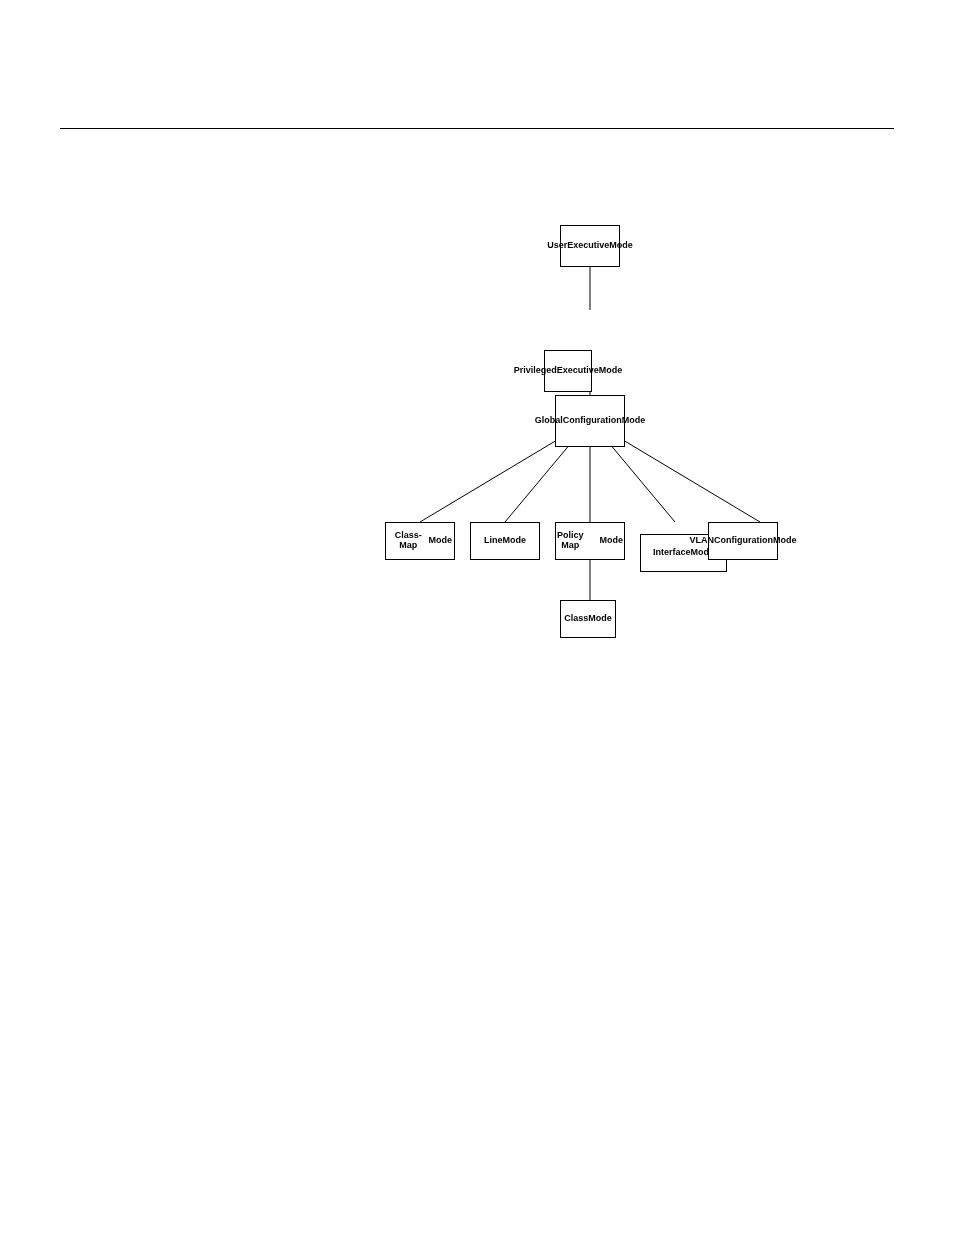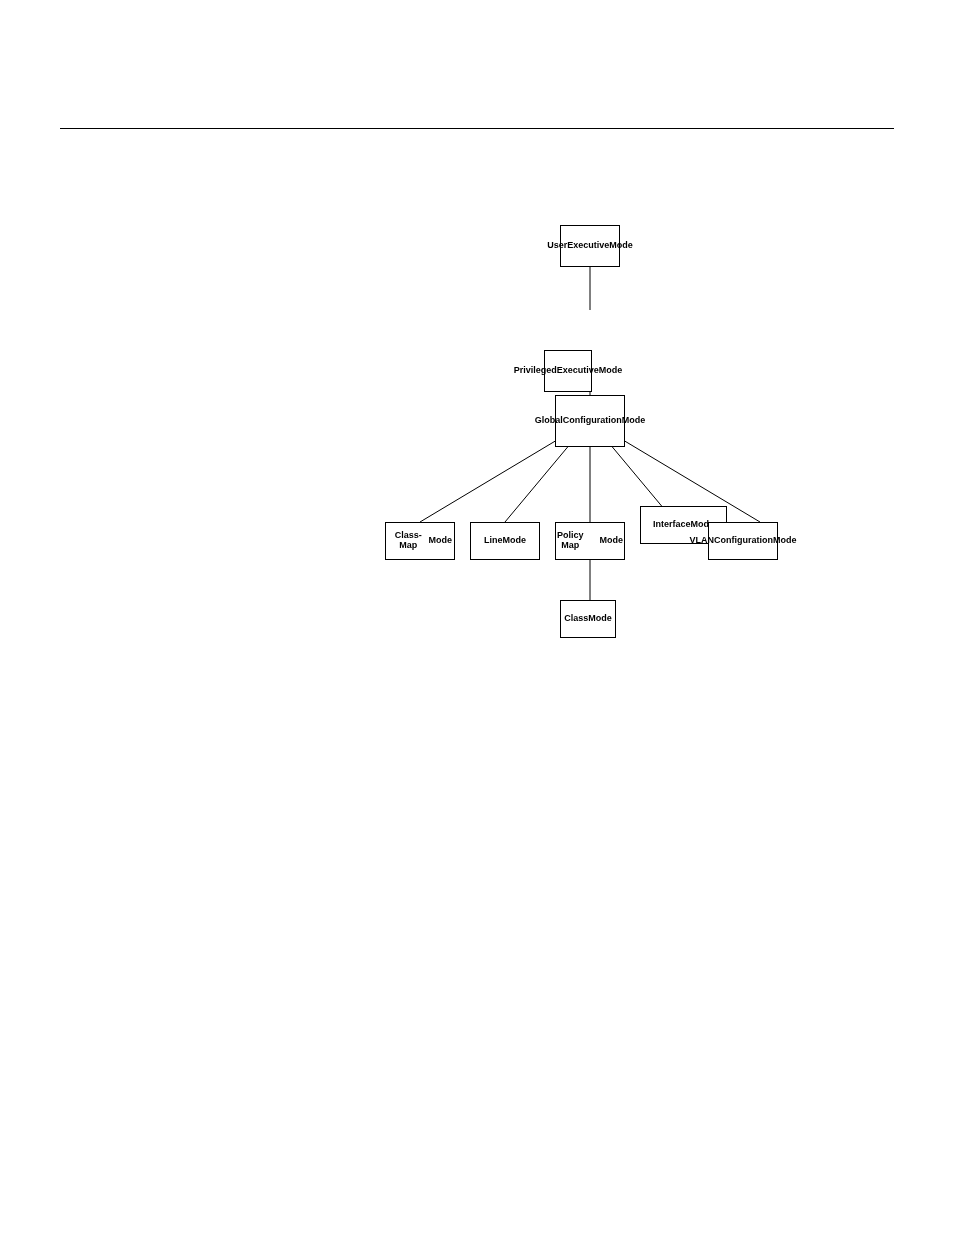--- a/index.html
+++ b/index.html
@@ -94,21 +94,21 @@
   <div class="box" style="left:90px; top:297px; width:70px; height:38px;">
     <span>Line</span>
     <span>Mode</span>
   </div>
 
   <div class="box" style="left:175px; top:297px; width:70px; height:38px;gap:16px;">
     <span>Policy Map</span>
     <span>Mode</span>
   </div>
 
-  <div class="box" style="left:260px; top:281px; width:87px; height:38px;">
+  <div class="box" style="left:260px; top:309px; width:87px; height:38px;">
     <span>Interface</span>
     <span>Mode</span>
   </div>
 
   <div class="box" style="left:328px; top:297px; width:70px; height:38px;">
     <span>VLAN</span>
     <span>Configuration</span>
     <span>Mode</span>
   </div>
 

